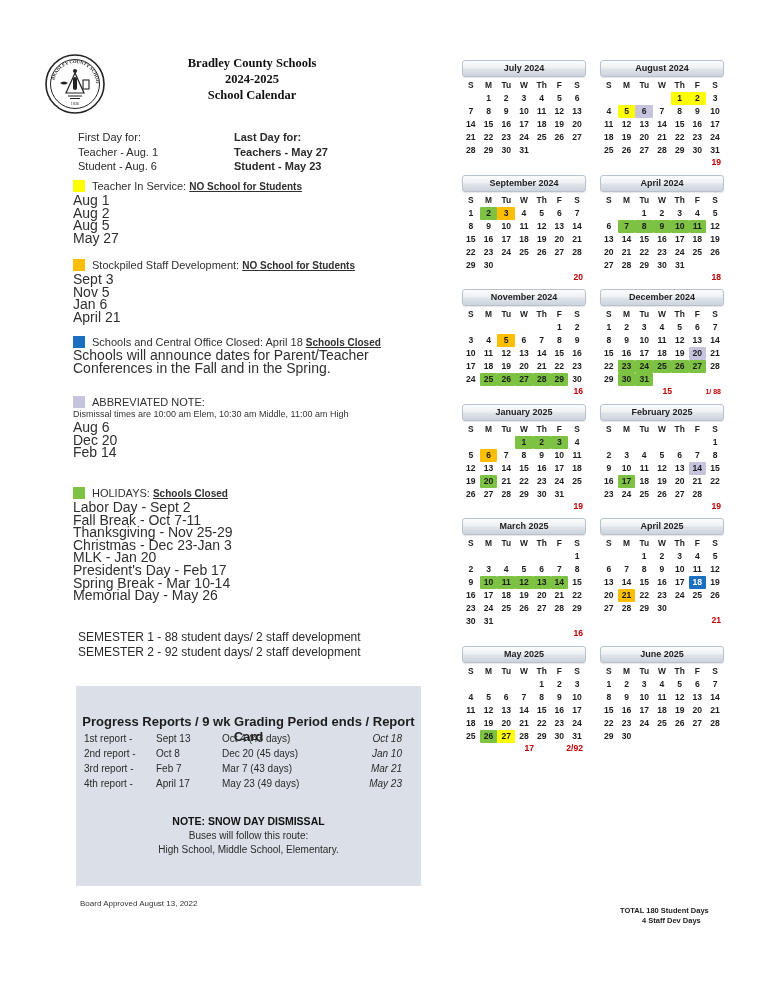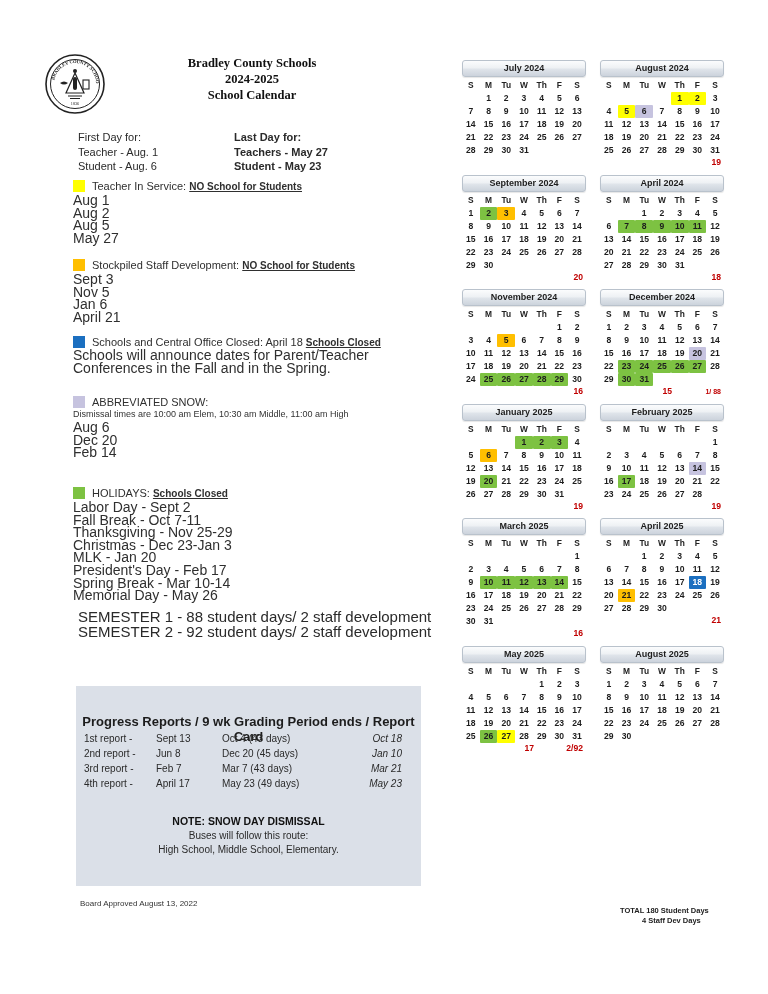--- a/index.html
+++ b/index.html
@@ -32,21 +32,21 @@
   .legend-block{position:absolute;left:73px;font-size:10.5px;line-height:13px;color:#2f2f2f;}
   .sw{display:inline-block;width:12px;height:12px;vertical-align:-2px;margin-right:7px;}
   .legend-head{font-size:11px;white-space:nowrap;}
   .legend-head .lh-a{color:#2f2f2f;}
   .legend-head .lh-u{text-decoration:underline;font-weight:bold;font-size:10px;}
   .legend-list{padding-left:0;margin:1px 0 0 0;}
   .legend-list div{font-size:14px;line-height:12.6px;}
   .legend-note{font-size:14px;line-height:12.6px;}
   .small-note{font-size:9px;line-height:11px;color:#333;}
 
-  .semester{position:absolute;left:78px;top:609px;font-size:15px;line-height:15px;color:#2a2a2a;}
+  .semester{position:absolute;left:78px;top:630px;font-size:12px;line-height:15px;color:#2a2a2a;}
 
   .pr-box{
     position:absolute;left:76px;top:686px;width:345px;height:200px;
     background:#dbe0e8;
   }
   .pr-title{
     position:absolute;top:28px;left:0;width:100%;text-align:center;
     font-size:13px;font-weight:bold;color:#1c1c1c;
   }
   .pr-table{position:absolute;top:45px;left:8px;width:330px;font-size:10px;color:#2a2a2a;}
@@ -155,21 +155,21 @@
           <div>Nov 5</div>
           <div>Jan 6</div>
           <div>April 21</div>
         </div>
       </div>
     <div class="legend-block" id="legend-2" style="top:336px">
         <div class="legend-head"><span class="sw" style="background:#1b6fc0"></span><span class="lh-a">Schools and Central Office Closed: April 18</span> <span class="lh-u">Schools Closed</span></div>
         <div class="legend-note">Schools will announce dates for Parent/Teacher Conferences in the Fall and in the Spring.</div>
       </div>
     <div class="legend-block" id="legend-3" style="top:396px">
-        <div class="legend-head"><span class="sw" style="background:#c6c3df"></span><span class="lh-a">ABBREVIATED SNOW:</span></div>
+        <div class="legend-head"><span class="sw" style="background:#c6c3df"></span><span class="lh-a">ABBREVIATED NOTE:</span></div>
         <div class="small-note">Dismissal times are 10:00 am Elem, 10:30 am Middle, 11:00 am High</div>
         <div class="legend-list">
           <div>Aug 6</div>
           <div>Dec 20</div>
           <div>Feb 14</div>
         </div>
       </div>
     <div class="legend-block" id="legend-4" style="top:487px">
         <div class="legend-head"><span class="sw" style="background:#7dc242"></span><span class="lh-a">HOLIDAYS:</span> <span class="lh-u">Schools Closed</span></div>
         <div class="legend-list">
@@ -193,21 +193,21 @@
       <div class="pr-title">Progress Reports  /  9 wk Grading Period ends  /  Report Card</div>
       <div class="pr-table" id="pr-table">
           <div class="pr-row">
             <div class="pr-c1">1st report  -</div>
             <div class="pr-c2">Sept 13</div>
             <div class="pr-c3">Oct 4 (43 days)</div>
             <div class="pr-c4">Oct 18</div>
           </div>
           <div class="pr-row">
             <div class="pr-c1">2nd report -</div>
-            <div class="pr-c2">Jun 8</div>
+            <div class="pr-c2">Oct 8</div>
             <div class="pr-c3">Dec 20 (45 days)</div>
             <div class="pr-c4">Jan 10</div>
           </div>
           <div class="pr-row">
             <div class="pr-c1">3rd report -</div>
             <div class="pr-c2">Feb 7</div>
             <div class="pr-c3">Mar 7 (43 days)</div>
             <div class="pr-c4">Mar 21</div>
           </div>
           <div class="pr-row">
@@ -924,21 +924,21 @@
                 <td>28</td>
                 <td>29</td>
                 <td>30</td>
                 <td>31</td>
               </tr>
             </tbody>
           </table>
           <div class="m-count"><span class="left-num">17</span><span>2/92</span></div>
         </div>
         <div class="month">
-          <div class="m-head">August 2025</div>
+          <div class="m-head">June 2025</div>
           <table class="m-tab">
             <tbody>
               <tr>
                 <th>S</th>
                 <th>M</th>
                 <th>Tu</th>
                 <th>W</th>
                 <th>Th</th>
                 <th>F</th>
                 <th>S</th>

